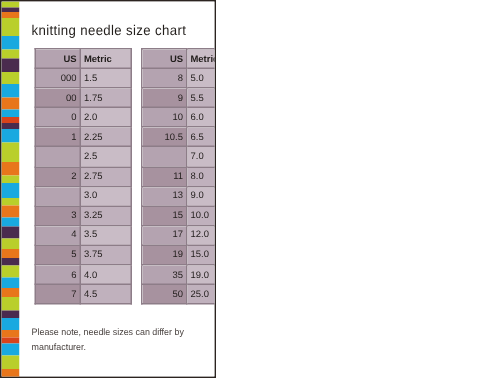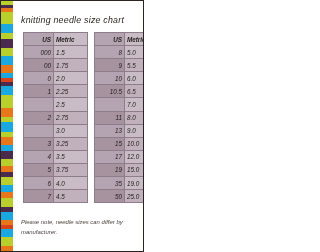--- a/index.html
+++ b/index.html
@@ -34,21 +34,20 @@
     flex: 0 0 auto;
   }
   
   #content {
     position: absolute;
     left: 12px;
     top: 0;
     right: 0;
     bottom: 0;
     background: #ffffff;
-    font-style: italic;
   }
   #title {
     position: absolute;
     left: 8px;
     top: 13px;
     width: 118px;
     font-family: "Liberation Sans", sans-serif;
     font-size: 9.4px;
     line-height: 11px;
     letter-spacing: 0.25px;

